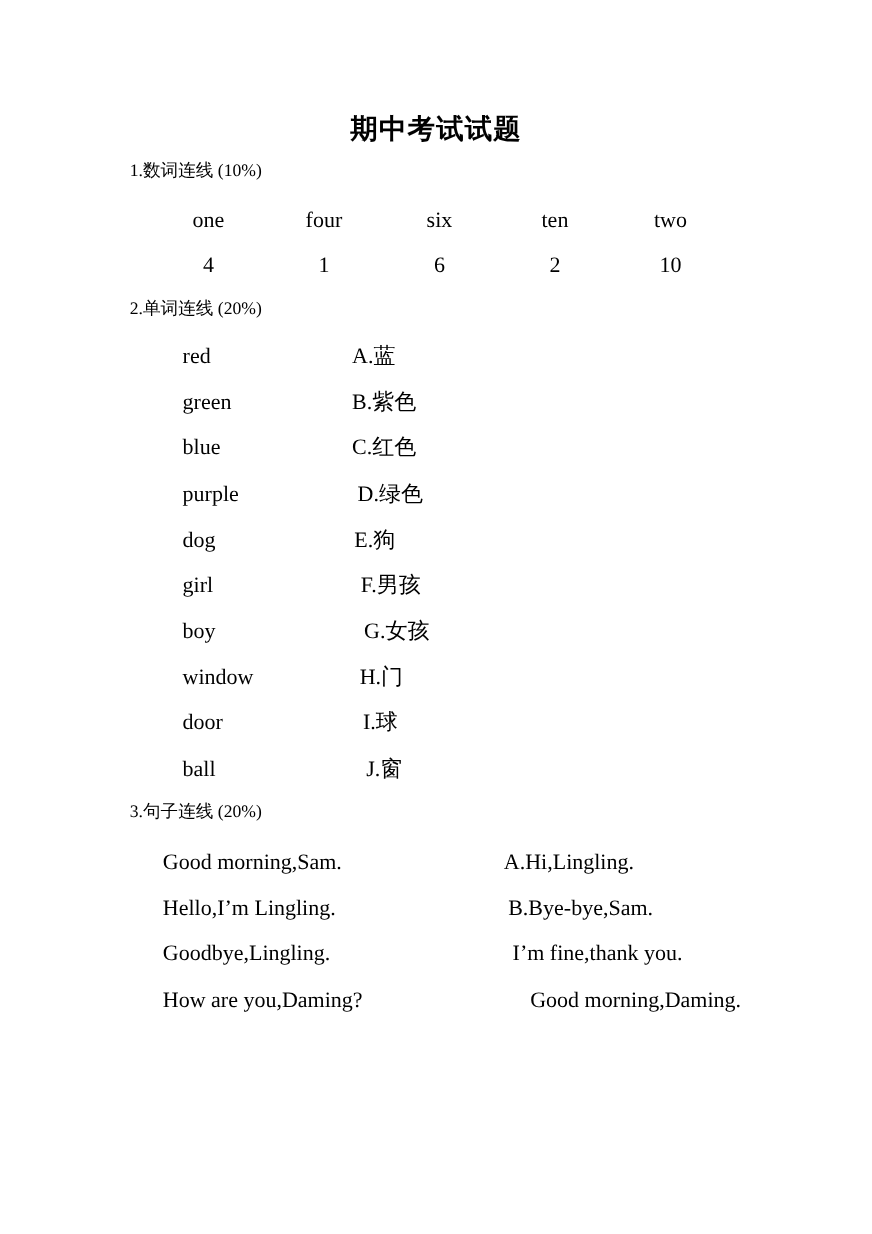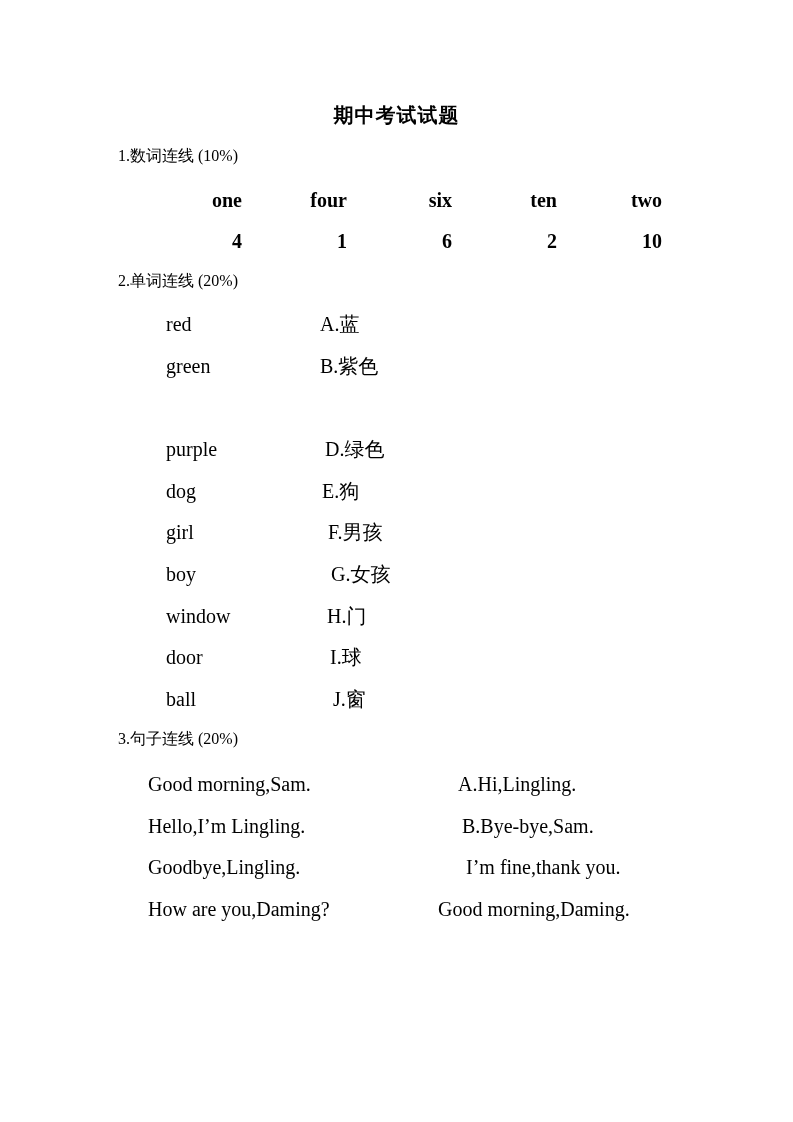--- a/index.html
+++ b/index.html
@@ -18,39 +18,38 @@
     line-height: 1.2;
     overflow: hidden;
   }
   .title {
     position: absolute;
     top: 103px;
     left: 0;
     width: 100%;
     text-align: center;
     font-weight: bold;
-    font-size: 20px;
+    font-size: 25px;
     letter-spacing: 1px;
   }
   .heading {
     position: absolute;
     left: 118px;
     font-size: 16px;
     white-space: nowrap;
   }
   .cols5 {
     position: absolute;
     left: 137px;
     display: grid;
     grid-template-columns: repeat(5, 105px);
   }
   .cols5 span {
-    text-align: right;
+    text-align: center;
     white-space: nowrap;
-    font-weight: bold;
   }
   .pair-row {
     position: absolute;
     left: 0;
     width: 100%;
     height: 26px;
     text-align: center;
   }
   .pl {
     position: absolute;
@@ -86,20 +85,24 @@
   <div class="heading" style="top:271px">2.单词连线 (20%)</div>
 
   <div class="pair-row" style="top:312px">
     <span class="pl" style="left:166px">red</span>
     <span class="pl" style="left:320px">A.蓝</span>
   </div>
   <div class="pair-row" style="top:354px">
     <span class="pl" style="left:166px">green</span>
     <span class="pl" style="left:320px">B.紫色</span>
   </div>
+  <div class="pair-row" style="top:395px">
+    <span class="pl" style="left:166px">blue</span>
+    <span class="pl" style="left:320px">C.红色</span>
+  </div>
   <div class="pair-row" style="top:437px">
     <span class="pl" style="left:166px">purple</span>
     <span class="pl" style="left:325px">D.绿色</span>
   </div>
   <div class="pair-row" style="top:479px">
     <span class="pl" style="left:166px">dog</span>
     <span class="pl" style="left:322px">E.狗</span>
   </div>
   <div class="pair-row" style="top:520px">
     <span class="pl" style="left:166px">girl</span>
@@ -131,16 +134,16 @@
   <div class="pair-row" style="top:814px">
     <span class="pl" style="left:148px">Hello,I’m Lingling.</span>
     <span class="pl" style="left:462px">B.Bye-bye,Sam.</span>
   </div>
   <div class="pair-row" style="top:855px">
     <span class="pl" style="left:148px">Goodbye,Lingling.</span>
     <span class="pl" style="left:466px">I’m fine,thank you.</span>
   </div>
   <div class="pair-row" style="top:897px">
     <span class="pl" style="left:148px">How are you,Daming?</span>
-    <span class="pl" style="left:438px">Good morning,Daming.</span>
+    <span class="pl" style="left:482px">Good morning,Daming.</span>
   </div>
 
 </div>
 
 </body></html>

